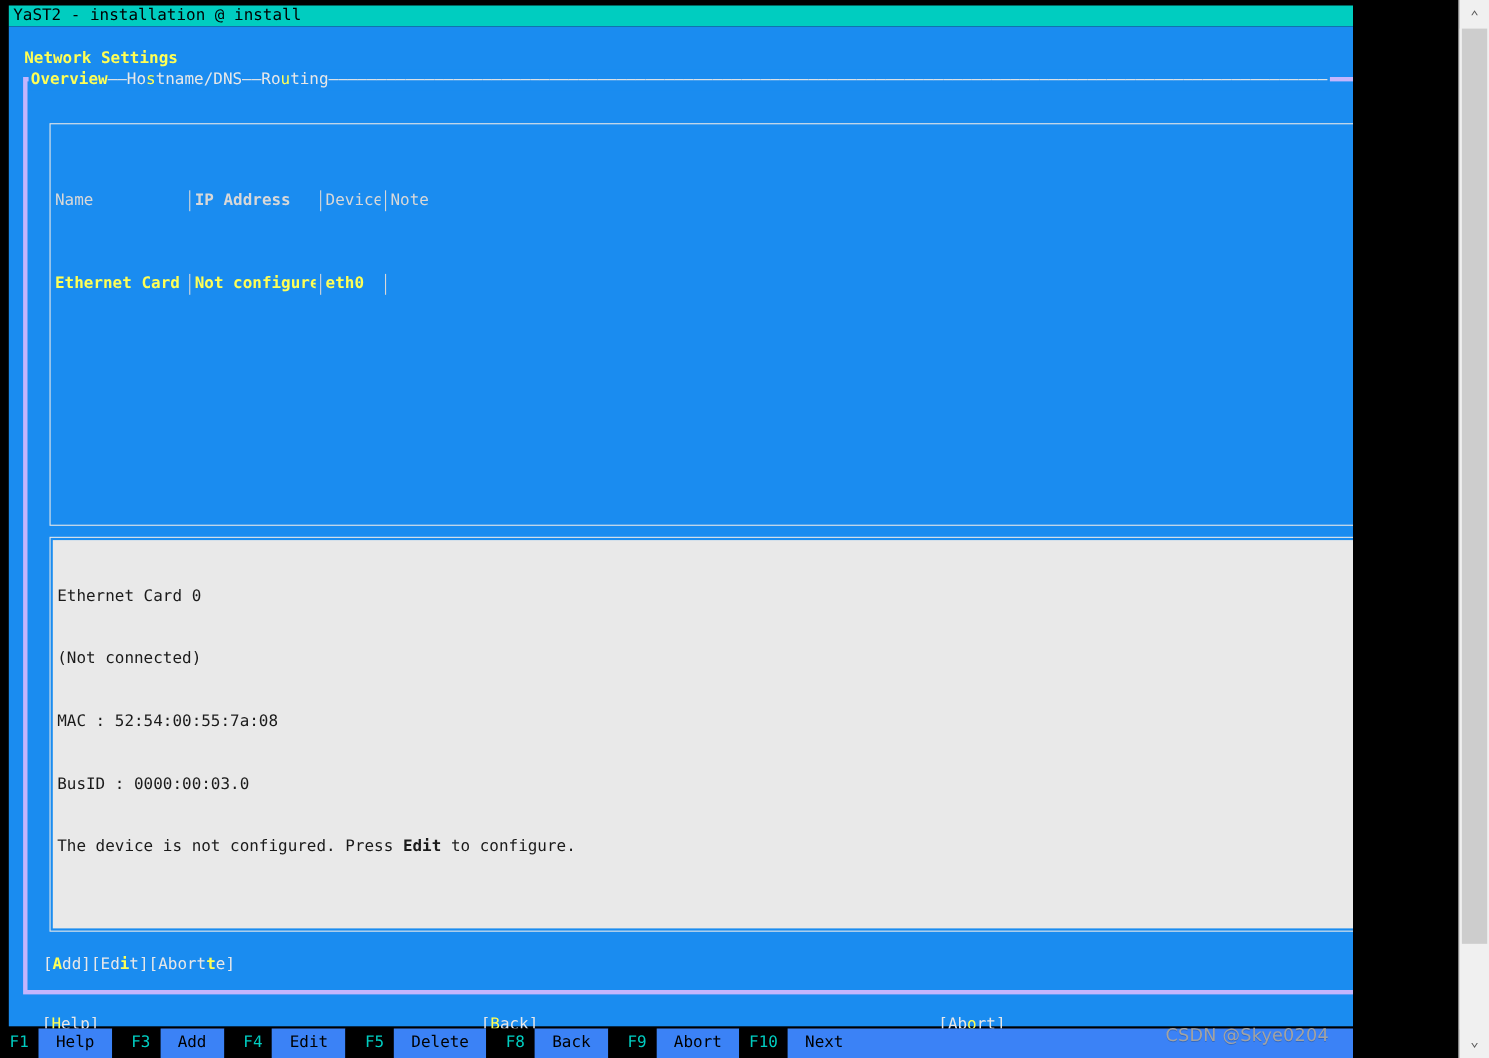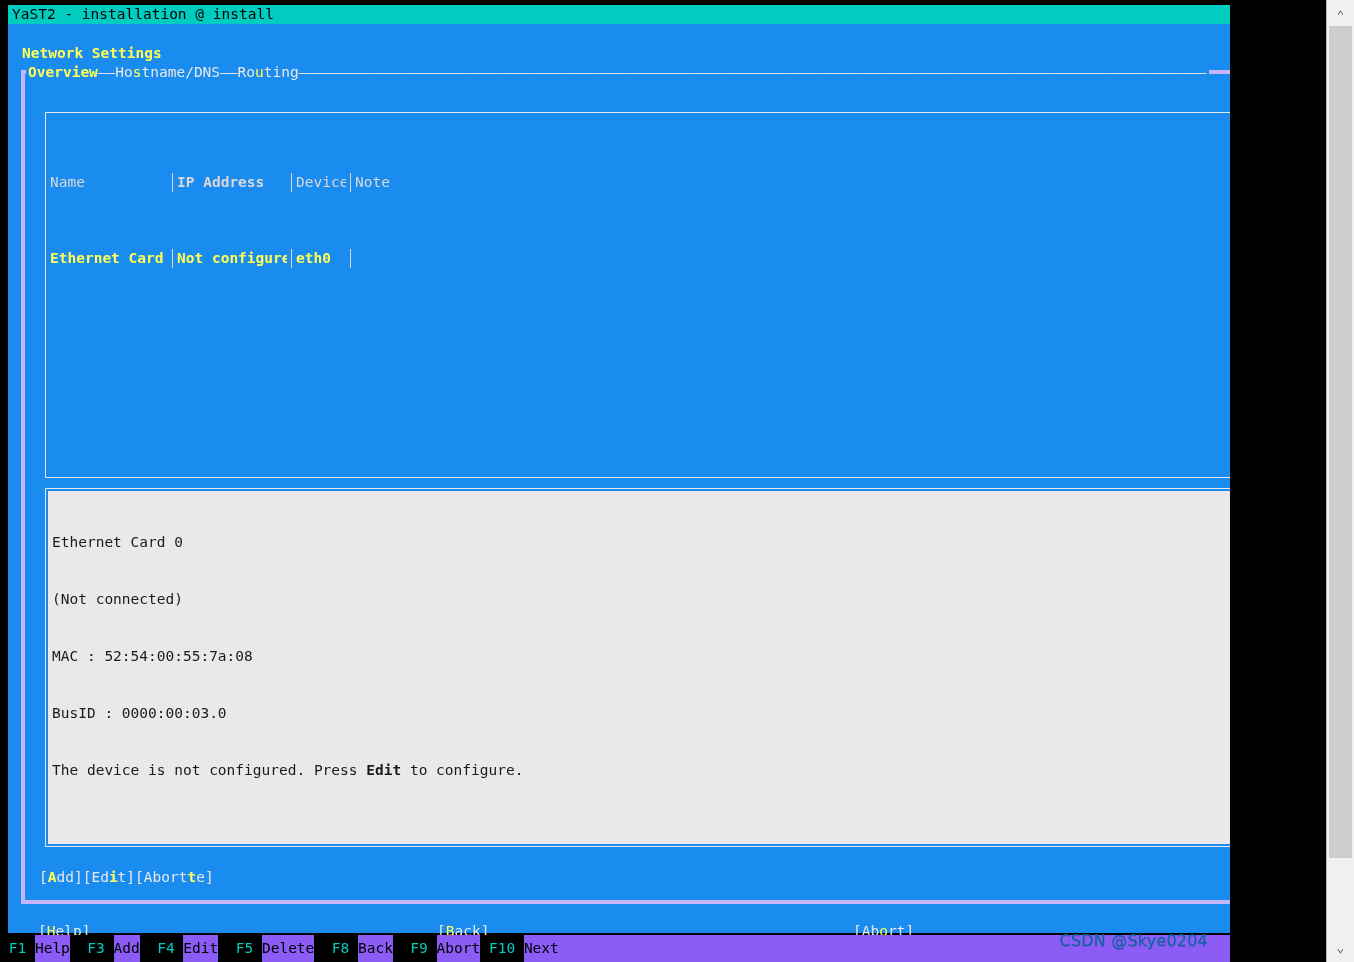--- a/index.html
+++ b/index.html
@@ -131,28 +131,28 @@
   #fnbar{
     position:absolute;left:0;top:935px;width:1326px;height:27px;
     background:#000;
     display:flex;align-items:center;
     white-space:pre;
   }
   #fnbar .fk{
     background:#000;color:#00cdc0;white-space:pre;padding:4px 0;
   }
   #fnbar .fl{
-    background:#8b5cf6;color:#000;white-space:pre;padding:4px 0;
+    background:#3b82f6;color:#000;white-space:pre;padding:4px 16px;
   }
   #fnbar .fl.last{flex:1;}
 
   
   #watermark{
     position:absolute;right:22px;top:931px;
-    color:#0369a1;
+    color:#a3a3a3;
     font-family:"DejaVu Sans","Liberation Sans",sans-serif;
     font-size:16px;
     letter-spacing:.2px;
     z-index:9;
     text-shadow:0 1px 0 rgba(0,0,0,.18);
   }
 
   
   #scrollbar{
     position:absolute;right:0;top:0;width:28px;height:962px;

